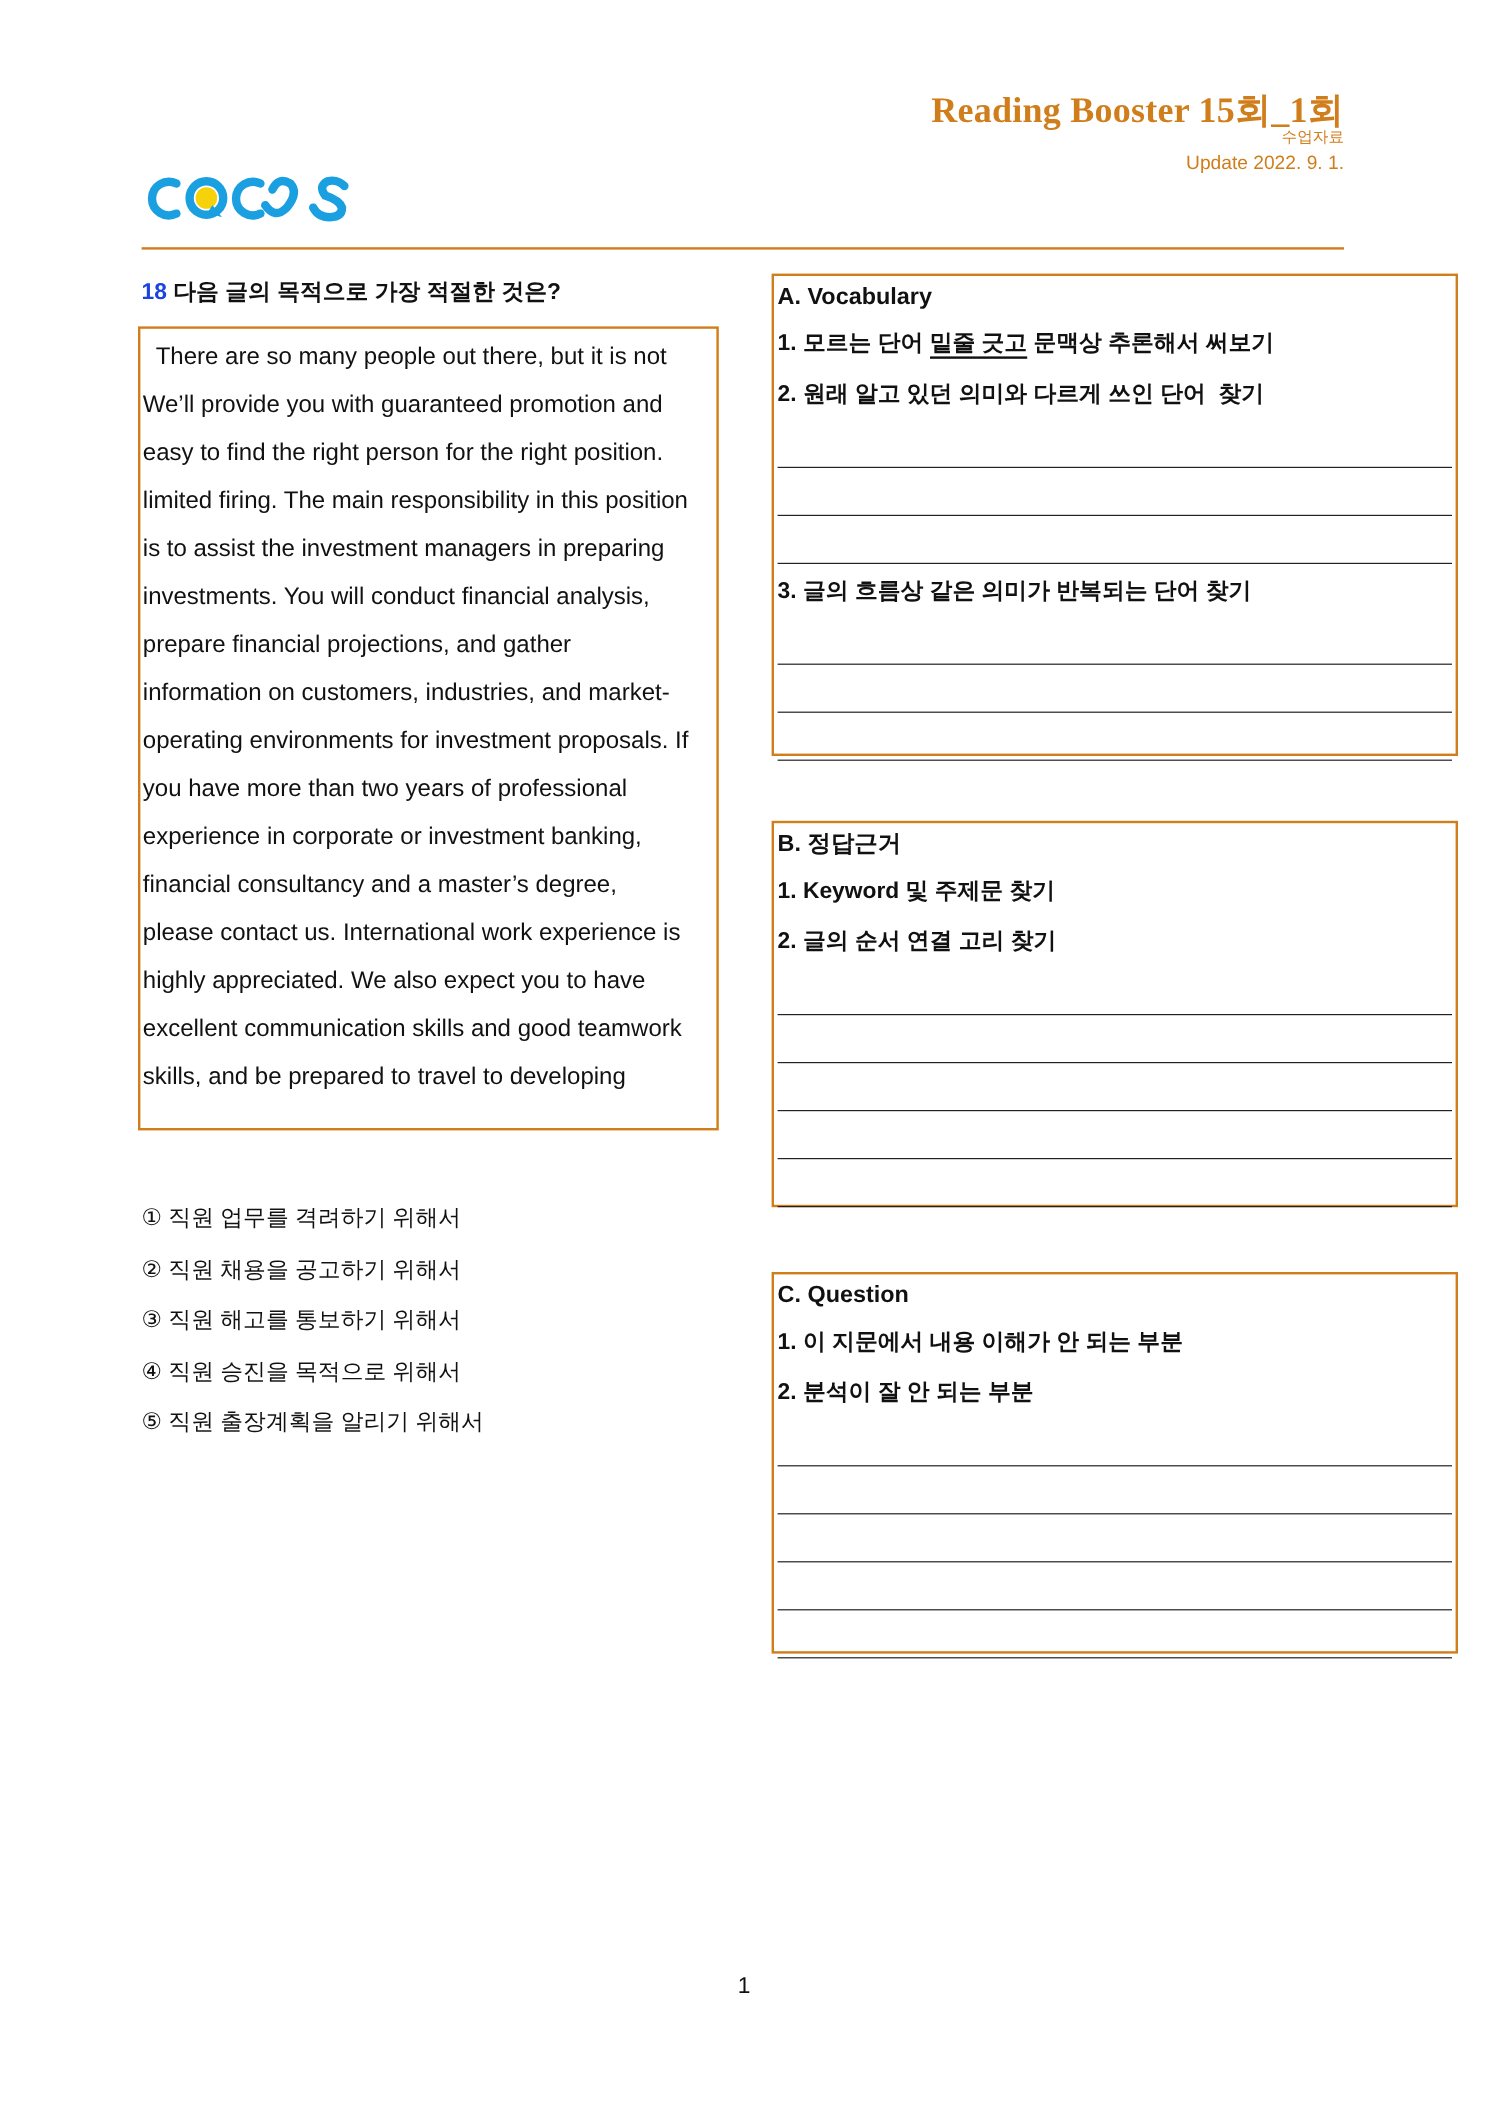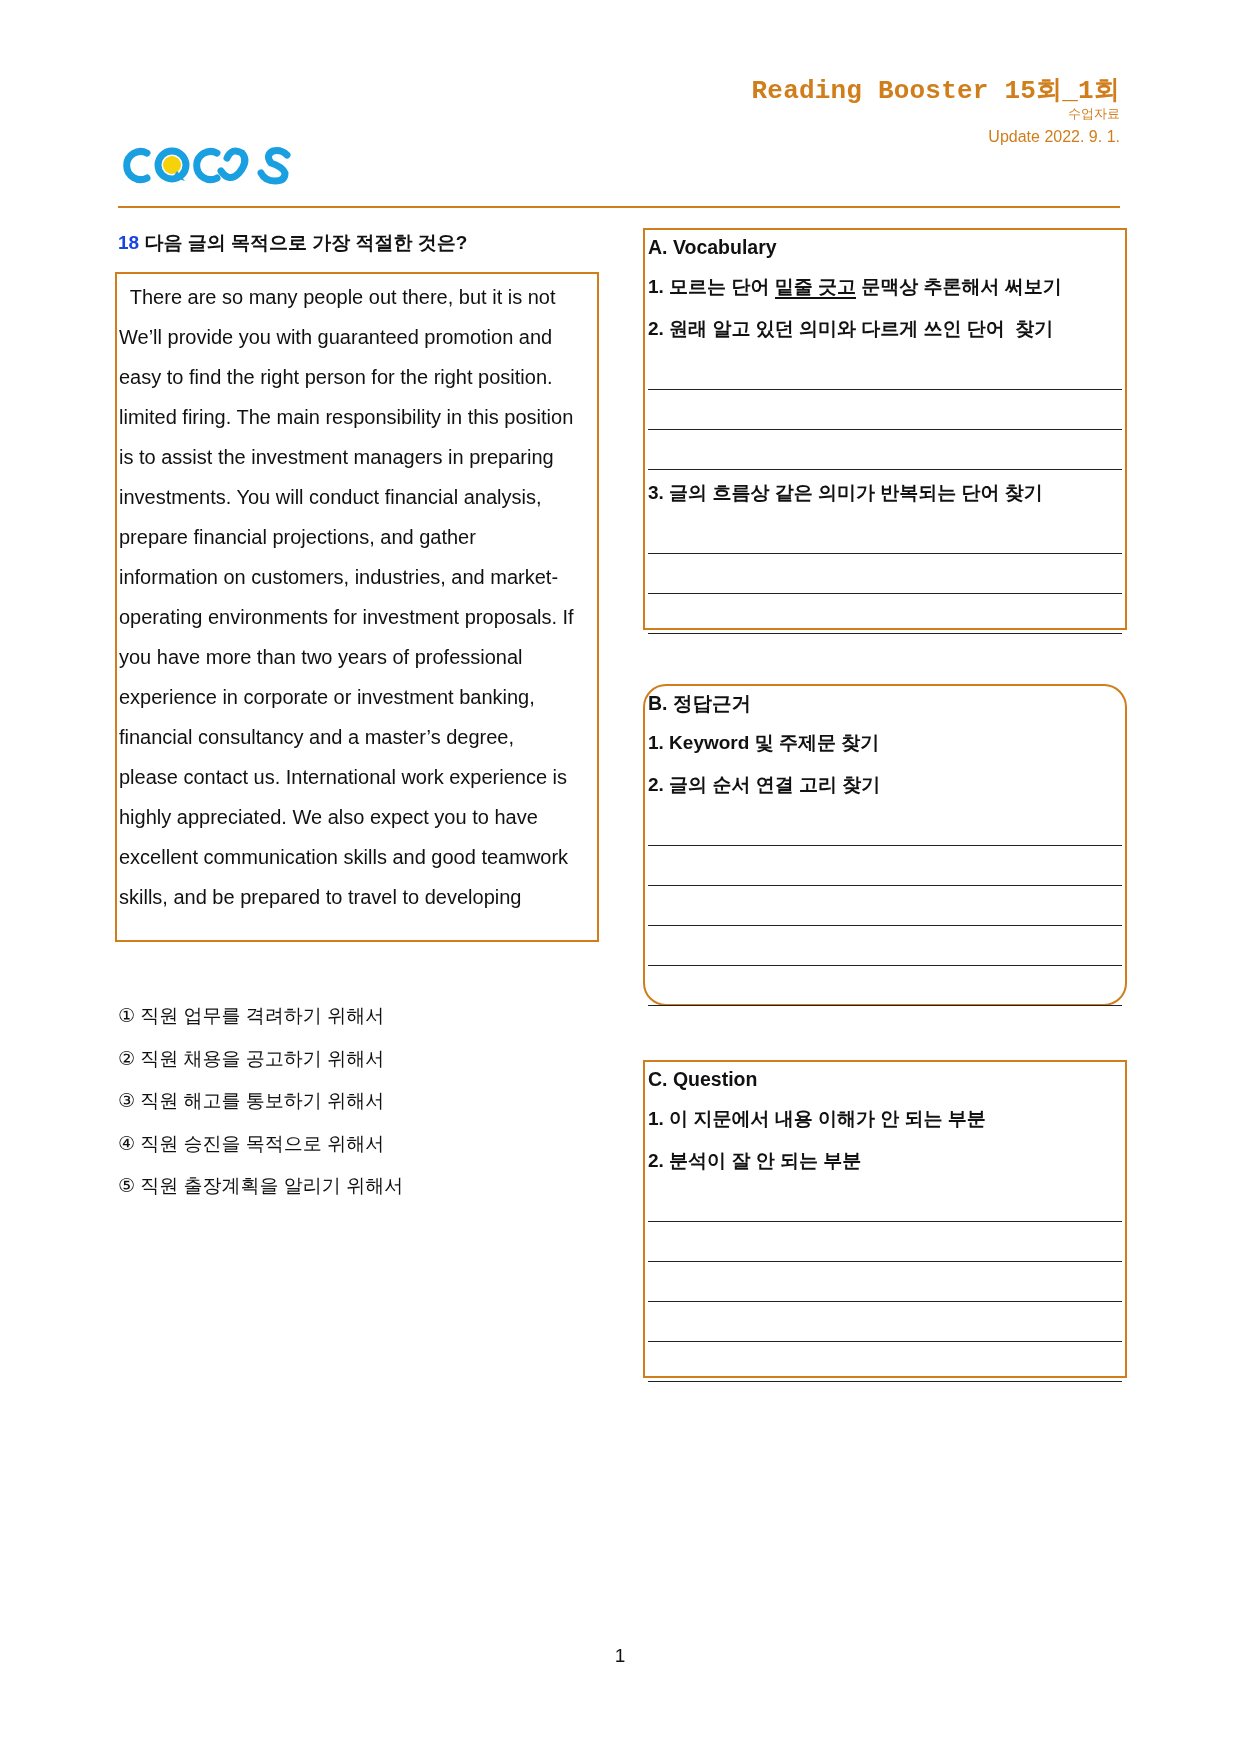--- a/index.html
+++ b/index.html
@@ -2,42 +2,42 @@
 <html><head>
 <meta charset="utf-8">
 <style>
   html, body { margin: 0; padding: 0; background: #ffffff; }
   body {
     width: 1240px; height: 1754px; position: relative; overflow: hidden;
     font-family: "Liberation Sans", "DejaVu Sans", sans-serif; color: #111;
   }
   .abs { position: absolute; }
   .header-title {
-    right: 120px; top: 72px; font-size: 26px; font-weight: bold; color: #d07e1b;
-    font-family: Liberation Mono, monospace; letter-spacing: 0.2px; white-space: nowrap;
+    right: 120px; top: 72px; font-size: 30px; font-weight: bold; color: #d07e1b;
+    font-family: Liberation Serif, serif; letter-spacing: 0.2px; white-space: nowrap;
   }
   .header-sub { right: 120px; top: 105px; font-size: 13px; color: #d07e1b; }
   .header-update { right: 120px; top: 128px; font-size: 16px; color: #d07e1b; }
   .logo { left: 117px; top: 143px; width: 180px; height: 45px; }
   .top-rule { left: 118px; top: 206px; width: 1002px; height: 2px; background: #d07e1b; }
 
   .question-title { left: 118px; top: 230px; font-size: 19px; font-weight: bold; white-space: nowrap; }
   .question-title .qnum { color: #1a44e0; }
 
   .passage {
     left: 115px; top: 272px; width: 484px; height: 670px; box-sizing: border-box;
     border: 2px solid #d07e1b; padding: 3px 0 0 2px;
   }
   .passage-line { font-size: 20px; line-height: 40px; height: 40px; white-space: nowrap; }
 
   .choices { left: 118px; top: 995px; }
   .choice { font-size: 19px; line-height: 42.5px; height: 42.5px; white-space: nowrap; }
 
   .box {
-    position: absolute; left: 643px; width: 484px; box-sizing: border-box;
+    position: absolute; left: 643px; width: 572px; box-sizing: border-box;
     border: 2px solid #d07e1b; padding: 0 3px;
   }
   .box-heading { font-size: 19.5px; font-weight: bold; line-height: 30px; margin-top: 2px; }
   .box-item { font-size: 19px; font-weight: bold; line-height: 42px; white-space: nowrap; }
   .underlined { border-bottom: 2px solid #111; }
   .blank-line { height: 40px; border-bottom: 1.5px solid #222; box-sizing: border-box; }
 
   .page-number { left: 0; width: 1240px; top: 1645px; text-align: center; font-size: 19px; }
 </style>
 </head>
@@ -101,21 +101,21 @@
   <div class="box-item" style="white-space:pre">2. 원래 알고 있던 의미와 다르게 쓰인 단어  찾기</div>
   <div class="blank-line"></div>
   <div class="blank-line"></div>
   <div class="blank-line"></div>
   <div class="box-item" style="margin-top:2px">3. 글의 흐름상 같은 의미가 반복되는 단어 찾기</div>
   <div class="blank-line"></div>
   <div class="blank-line"></div>
   <div class="blank-line"></div>
 </div>
 
-<div class="box" style="top:684px; height:322px;border-radius:23px;">
+<div class="box" style="top:684px; height:322px;">
   <div class="box-heading">B. 정답근거</div>
   <div class="box-item" style="margin-top:4px">1. Keyword 및 주제문 찾기</div>
   <div class="box-item">2. 글의 순서 연결 고리 찾기</div>
   <div class="blank-line"></div>
   <div class="blank-line"></div>
   <div class="blank-line"></div>
   <div class="blank-line"></div>
   <div class="blank-line"></div>
 </div>
 

